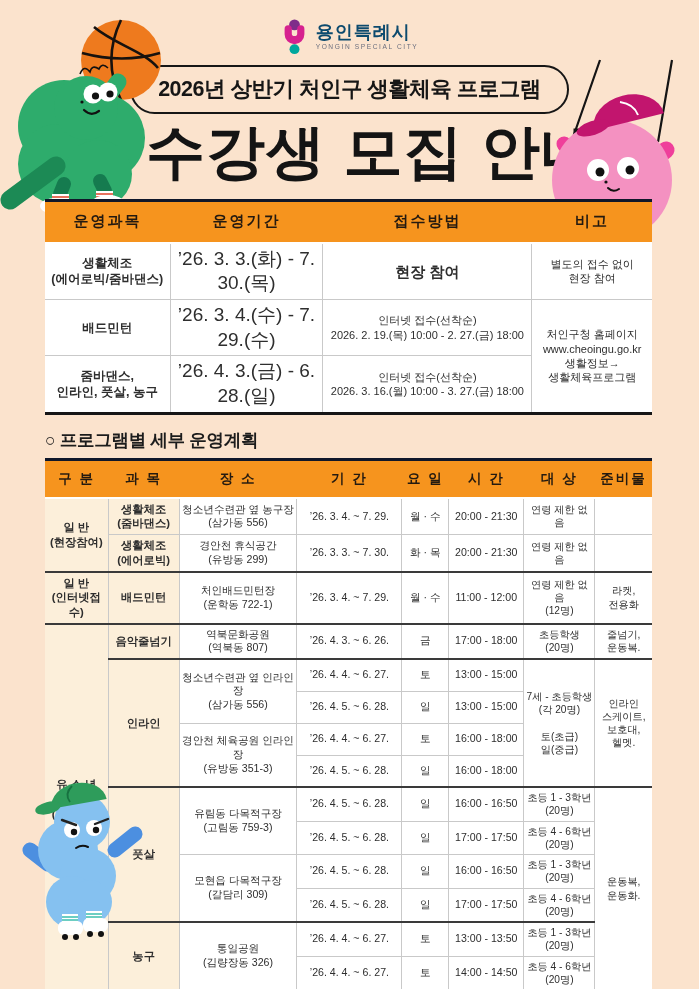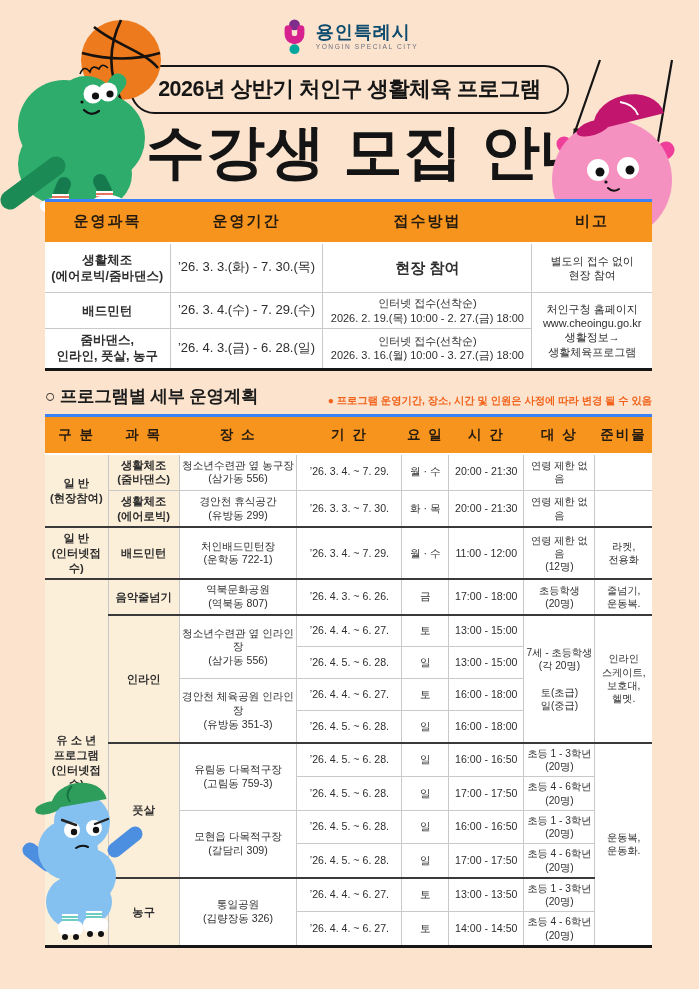--- a/index.html
+++ b/index.html
@@ -21,31 +21,31 @@
   .big-title{text-align:center;font-size:59px;font-weight:900;color:#141414;letter-spacing:1px;line-height:1.3;padding-left:48px;}
 
   
   .sec-title{font-size:17.5px;font-weight:800;color:#1c1c1c;letter-spacing:-0.3px;}
   .sec1{margin-top:24px;}
   .sec2-row{margin-top:13px;display:flex;justify-content:space-between;align-items:flex-end;}
   .note{font-size:10.3px;font-weight:700;color:#F2621B;}
 
   
   table{width:100%;border-collapse:collapse;table-layout:fixed;background:#fff;}
-  .tbl{border-top:3px solid #3b82f6;border-bottom:3px solid #161616;margin-top:8px;}
+  .tbl{border-top:3px solid #0f172a;border-bottom:3px solid #161616;margin-top:8px;}
   th{background:#F6941E;border:0;border-bottom:2px solid #fff;font-weight:800;color:#241a10;letter-spacing:2px;}
   .t1 th{font-size:15px;height:38px;}
   .t2 th{font-size:13.5px;height:34px;}
   td{border:1px solid #c9c9c9;text-align:center;vertical-align:middle;
      white-space:pre-line;color:#2e2e2e;padding:3px 2px;line-height:1.3;}
   td:first-child{border-left:0;} td:last-child{border-right:0;}
   .cream{background:#FCEFDA;}
   
   .t1 .subj{font-size:12.5px;font-weight:700;}
-  .t1 .per{font-size:13px;}
+  .t1 .per{font-size:19px;}
   .t1 .big{font-size:15px;font-weight:700;}
   .t1 .small{font-size:11px;}
   .t1 .r0{height:50px;} .t1 .r1{height:36px;} .t1 .r2{height:38px;}
   
   .t2{margin-top:6px;}
   .t2 td{font-size:10.6px;}
   .t2 tr{height:32px;}
   .t2 .cat,.t2 .subj2{font-weight:700;font-size:11.3px;}
   .t2 .sm{font-size:10.2px;}
   .t2 .gsep td{border-top:2px solid #3a3a3a;}
@@ -198,21 +198,20 @@
 인라인, 풋살, 농구</td>
       <td class="per">’26. 4. 3.(금) - 6. 28.(일)</td>
       <td class="small">인터넷 접수(선착순)
 2026. 3. 16.(월) 10:00 - 3. 27.(금) 18:00</td>
     </tr>
   </tbody>
     </table>
 
   <div class="sec2-row">
     <div class="sec-title">○ 프로그램별 세부 운영계획</div>
-    <div class="note">● 프로그램 운영기간, 장소, 시간 및 인원은 사정에 따라 변경 될 수 있음</div>
   </div>
   <table class="tbl t2">
     <colgroup>
       <col style="width:10.4%">
         <col style="width:11.7%">
         <col style="width:19.4%">
         <col style="width:17.3%">
       <col style="width:7.7%">
         <col style="width:12.4%">
         <col style="width:11.7%">

